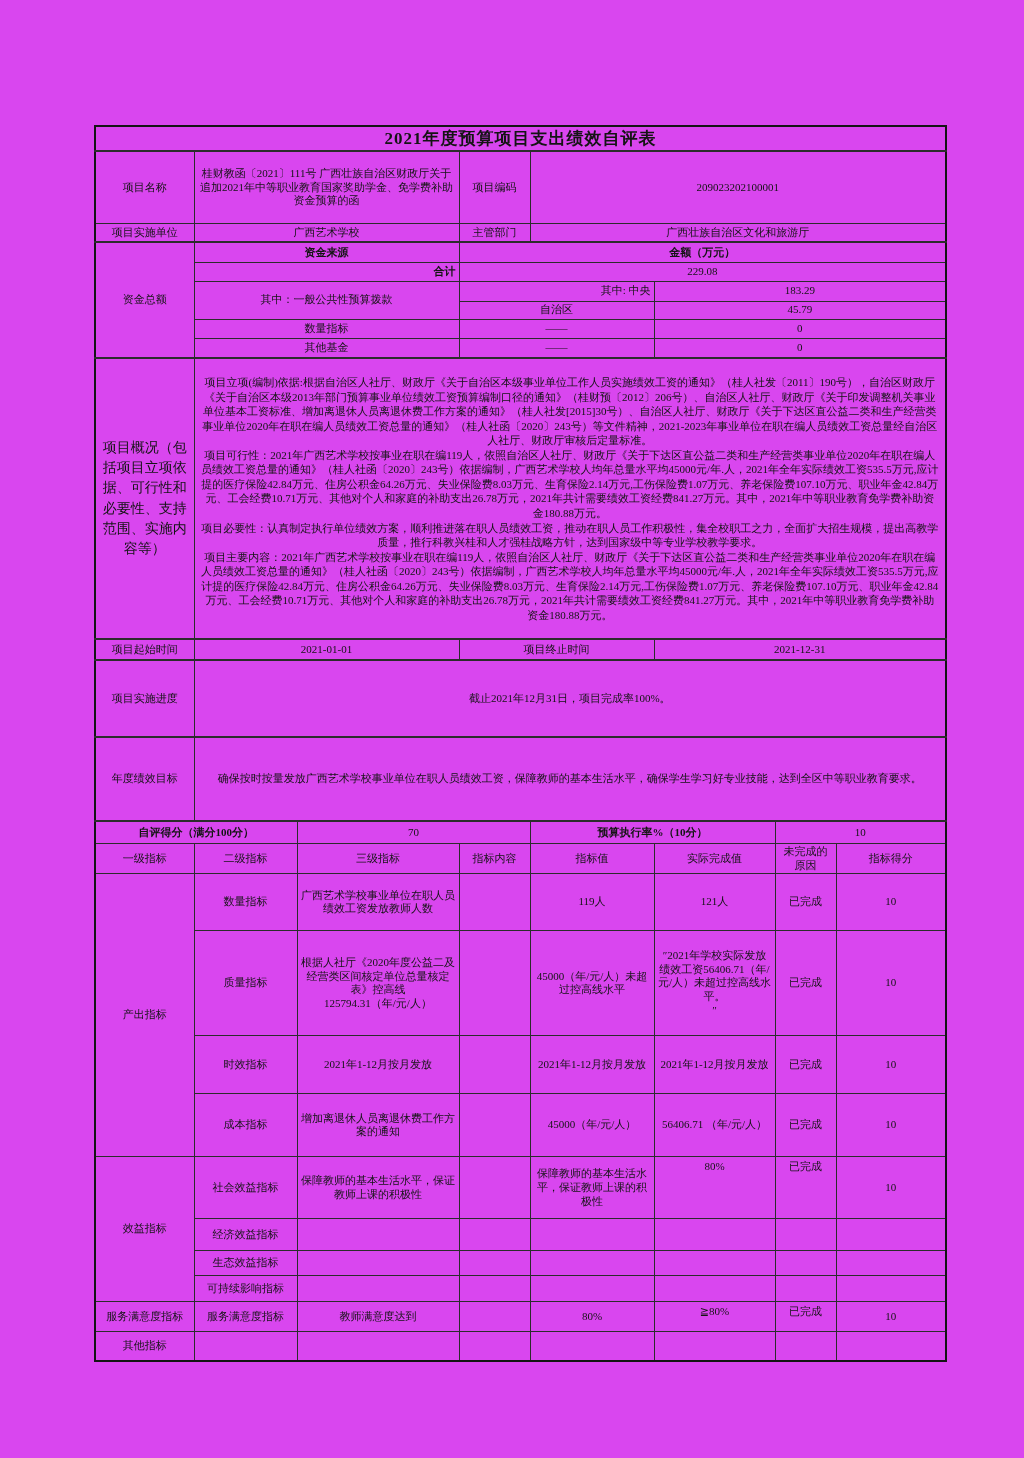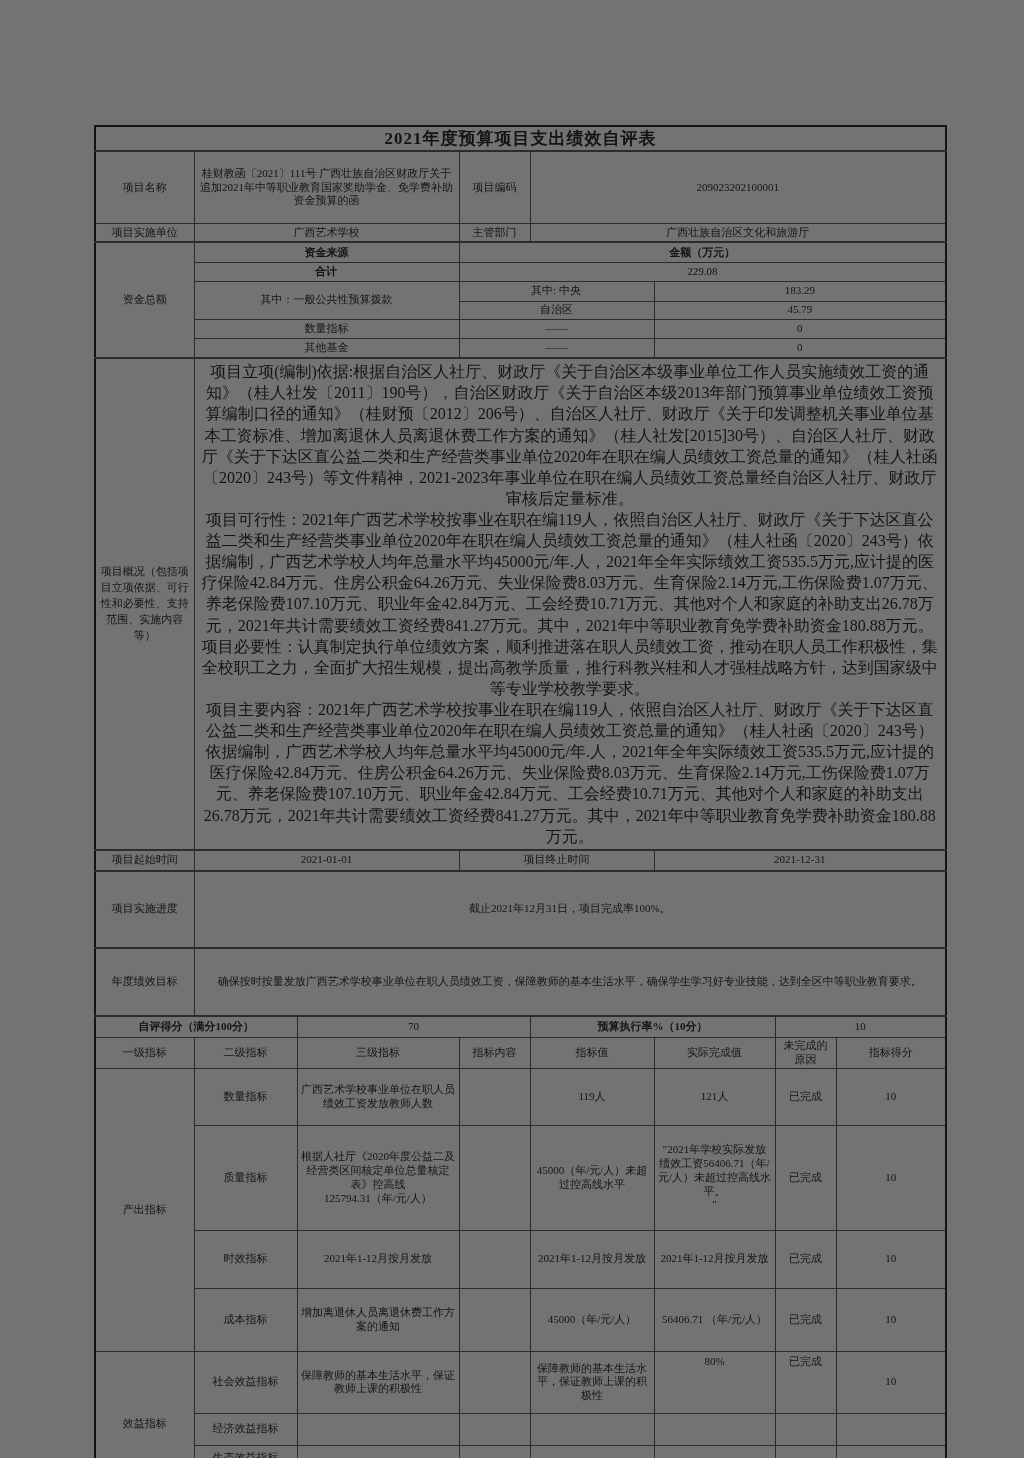--- a/index.html
+++ b/index.html
@@ -1,19 +1,19 @@
 <!DOCTYPE html>
 <html><head>
 <meta charset="utf-8">
 <style>
   html,body { margin:0; padding:0; background:#e8e8e8; }
   .page {
     position:relative;
     width:1024px; height:1458px;
-    background:#737373;
+    background:#d946ef;
     margin:0 auto;
     font-family:"Liberation Serif","DejaVu Serif",serif;
     color:#141414;
   }
   table.sheet {
     position:absolute; left:94px; top:125px;
     width:851px;
     border-collapse:collapse;
     table-layout:fixed;
     border:2px solid #141414;
@@ -23,24 +23,24 @@
     text-align:center;
     vertical-align:middle;
     padding:1px 3px;
     font-size:11px;
     line-height:1.25;
     overflow:hidden;
   }
   tr.sec td { border-top-width:2px; }
   td.title-cell { font-size:17px; font-weight:bold; letter-spacing:1px; }
   td.bold { font-weight:bold;margin-left:28px; }
-  td.left { text-align:center; padding-left:2px; }
+  td.left { text-align:right; padding-left:2px; }
   td.preline { white-space:pre-line; }
   td.para {
-    font-size:16px;
+    font-size:11px;
     line-height:1.32;
     padding:2px 6px;
     white-space:pre-line;
     text-align:center;
   }
   td.vtop { vertical-align:top; padding-top:3px; }
 </style>
 </head>
 <body>
 
@@ -99,40 +99,40 @@
       <td colspan="2">——</td>
       <td colspan="3">0</td>
     </tr>
     <tr style="height:20px">
       <td colspan="2">其他基金</td>
       <td colspan="2">——</td>
       <td colspan="3">0</td>
     </tr>
 
     <tr class="sec" style="height:281px">
-      <td style="font-size:11px; line-height:1.45;">项目概况（包括项目立项依据、可行性和必要性、支持范围、实施内容等）</td>
+      <td style="font-size:14px; line-height:1.45;">项目概况（包括项目立项依据、可行性和必要性、支持范围、实施内容等）</td>
       <td colspan="7" class="para">项目立项(编制)依据:根据自治区人社厅、财政厅《关于自治区本级事业单位工作人员实施绩效工资的通知》（桂人社发〔2011〕190号），自治区财政厅《关于自治区本级2013年部门预算事业单位绩效工资预算编制口径的通知》（桂财预〔2012〕206号）、自治区人社厅、财政厅《关于印发调整机关事业单位基本工资标准、增加离退休人员离退休费工作方案的通知》（桂人社发[2015]30号）、自治区人社厅、财政厅《关于下达区直公益二类和生产经营类事业单位2020年在职在编人员绩效工资总量的通知》（桂人社函〔2020〕243号）等文件精神，2021-2023年事业单位在职在编人员绩效工资总量经自治区人社厅、财政厅审核后定量标准。
 项目可行性：2021年广西艺术学校按事业在职在编119人，依照自治区人社厅、财政厅《关于下达区直公益二类和生产经营类事业单位2020年在职在编人员绩效工资总量的通知》（桂人社函〔2020〕243号）依据编制，广西艺术学校人均年总量水平均45000元/年.人，2021年全年实际绩效工资535.5万元,应计提的医疗保险42.84万元、住房公积金64.26万元、失业保险费8.03万元、生育保险2.14万元,工伤保险费1.07万元、养老保险费107.10万元、职业年金42.84万元、工会经费10.71万元、其他对个人和家庭的补助支出26.78万元，2021年共计需要绩效工资经费841.27万元。其中，2021年中等职业教育免学费补助资金180.88万元。
 项目必要性：认真制定执行单位绩效方案，顺利推进落在职人员绩效工资，推动在职人员工作积极性，集全校职工之力，全面扩大招生规模，提出高教学质量，推行科教兴桂和人才强桂战略方针，达到国家级中等专业学校教学要求。
 项目主要内容：2021年广西艺术学校按事业在职在编119人，依照自治区人社厅、财政厅《关于下达区直公益二类和生产经营类事业单位2020年在职在编人员绩效工资总量的通知》（桂人社函〔2020〕243号）依据编制，广西艺术学校人均年总量水平均45000元/年.人，2021年全年实际绩效工资535.5万元,应计提的医疗保险42.84万元、住房公积金64.26万元、失业保险费8.03万元、生育保险2.14万元,工伤保险费1.07万元、养老保险费107.10万元、职业年金42.84万元、工会经费10.71万元、其他对个人和家庭的补助支出26.78万元，2021年共计需要绩效工资经费841.27万元。其中，2021年中等职业教育免学费补助资金180.88万元。</td>
     </tr>
 
     <tr class="sec" style="height:21px">
       <td>项目起始时间</td>
       <td colspan="2">2021-01-01</td>
       <td colspan="2">项目终止时间</td>
       <td colspan="3">2021-12-31</td>
     </tr>
 
     <tr class="sec" style="height:77px">
       <td>项目实施进度</td>
       <td colspan="7">截止2021年12月31日，项目完成率100%。</td>
     </tr>
 
-    <tr class="sec" style="height:68px">
+    <tr class="sec" style="height:84px">
       <td>年度绩效目标</td>
       <td colspan="7" style="padding:16px 14px;">确保按时按量发放广西艺术学校事业单位在职人员绩效工资，保障教师的基本生活水平，确保学生学习好专业技能，达到全区中等职业教育要求。</td>
     </tr>
 
     <tr class="sec" style="height:22px">
       <td colspan="2" class="bold">自评得分（满分100分）</td>
       <td colspan="2">70</td>
       <td colspan="2" class="bold">预算执行率%（10分）</td>
       <td colspan="2">10</td>
     </tr>

